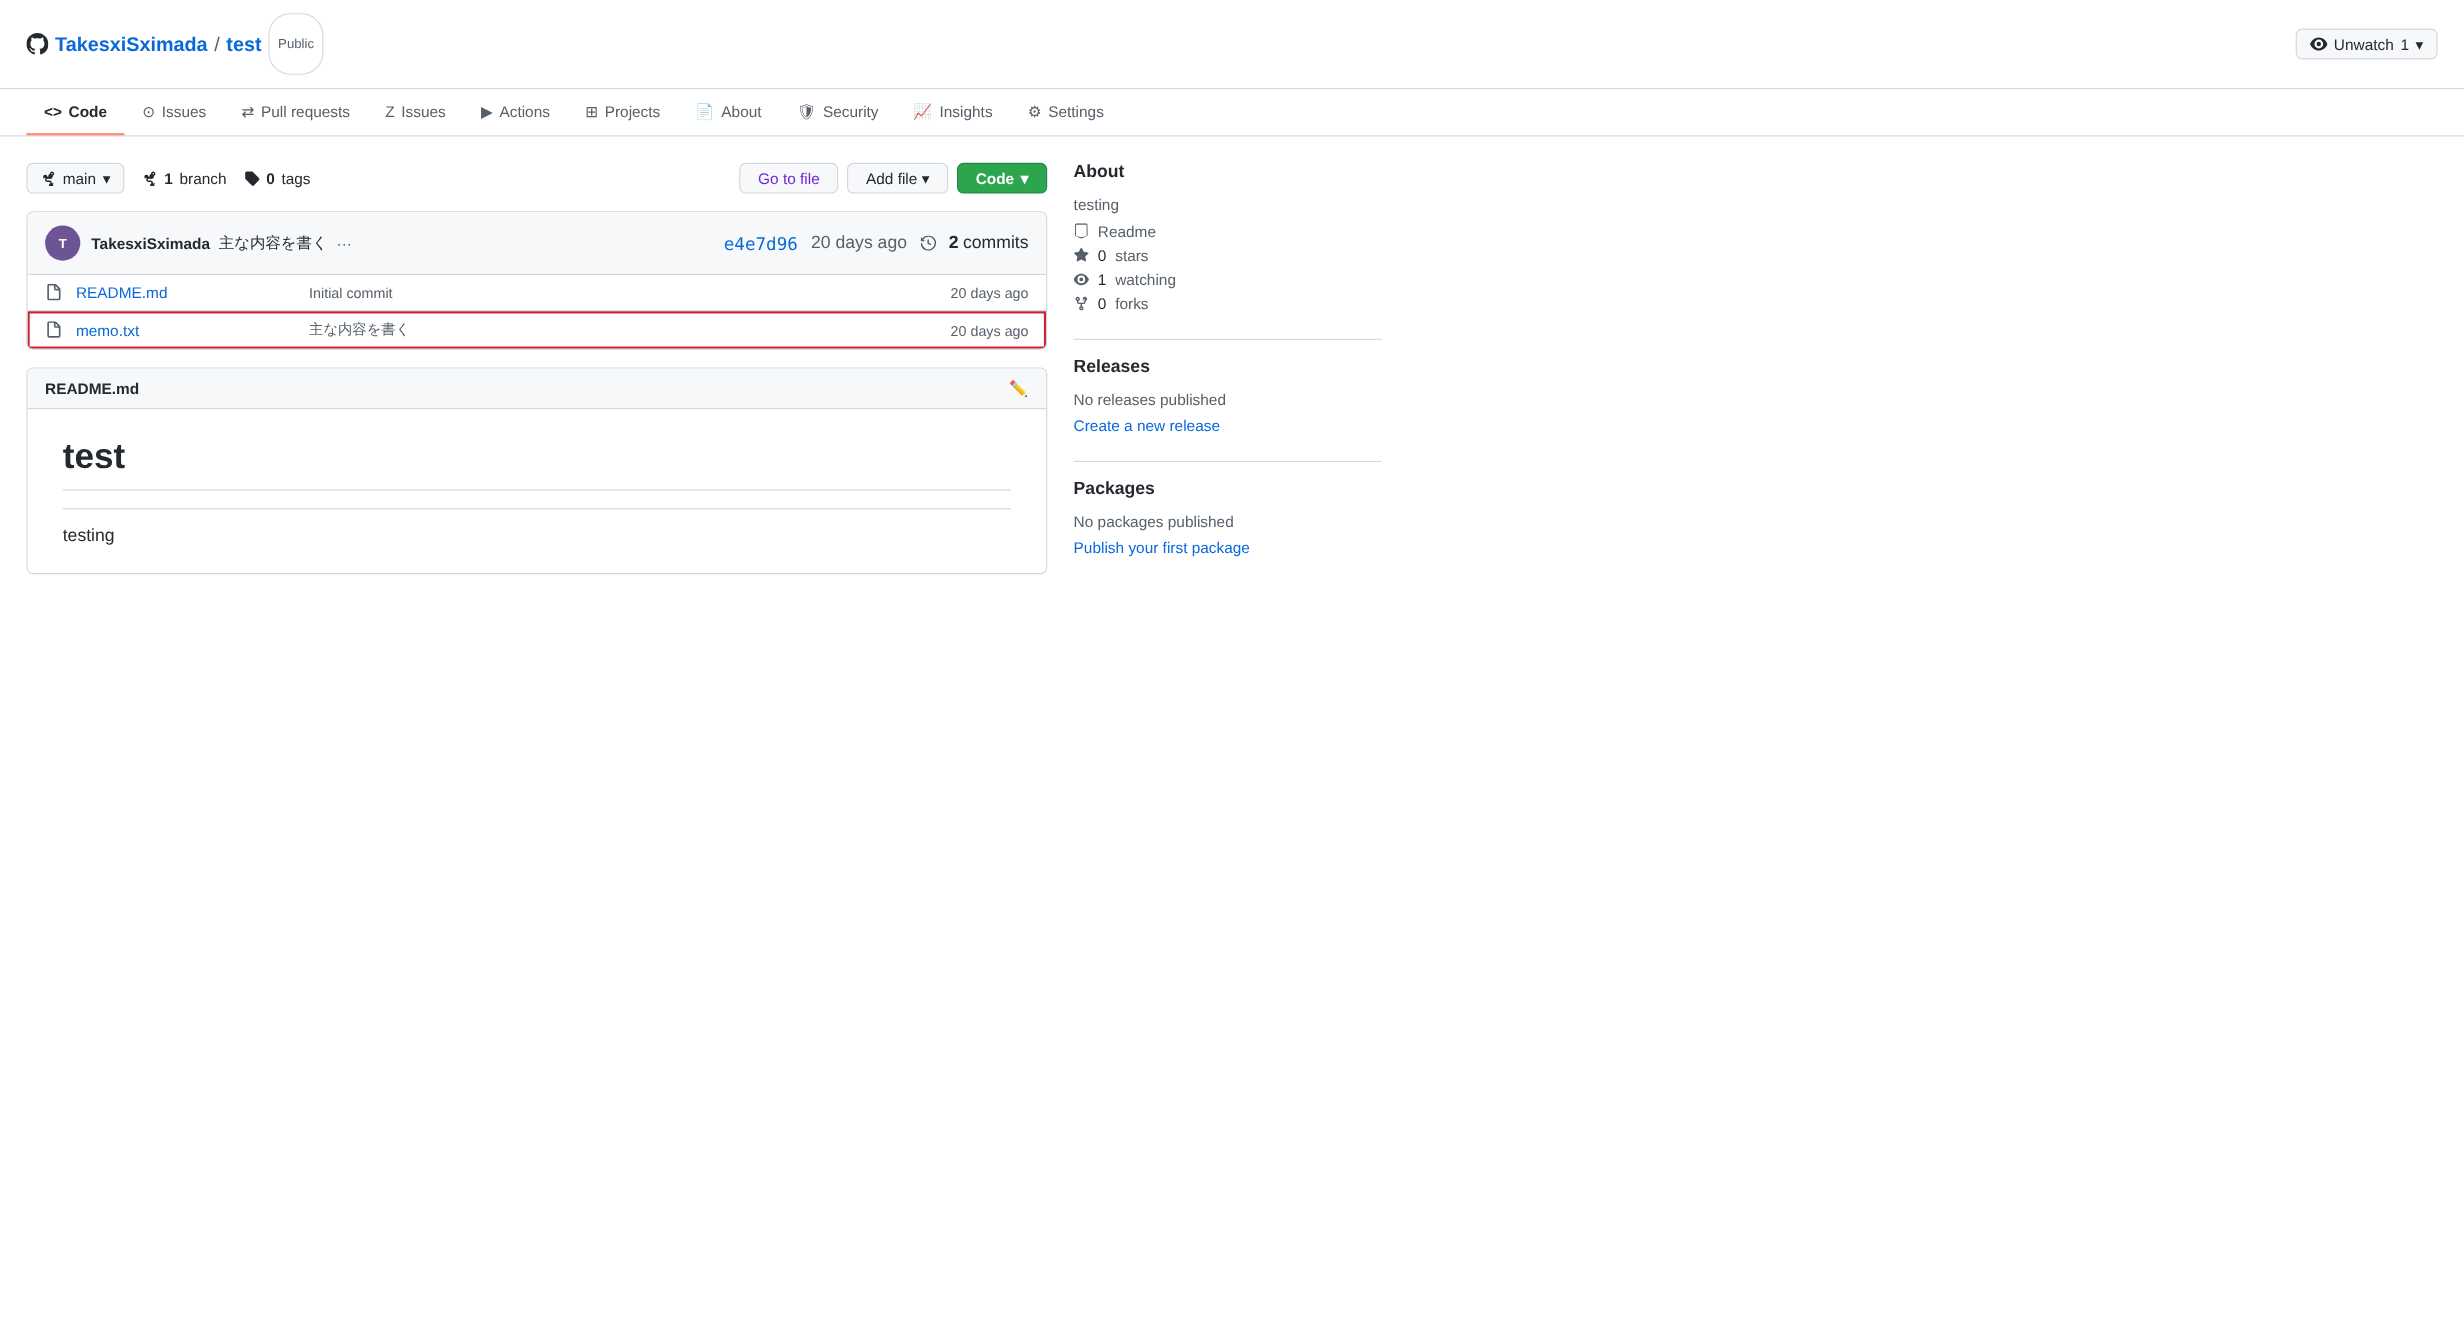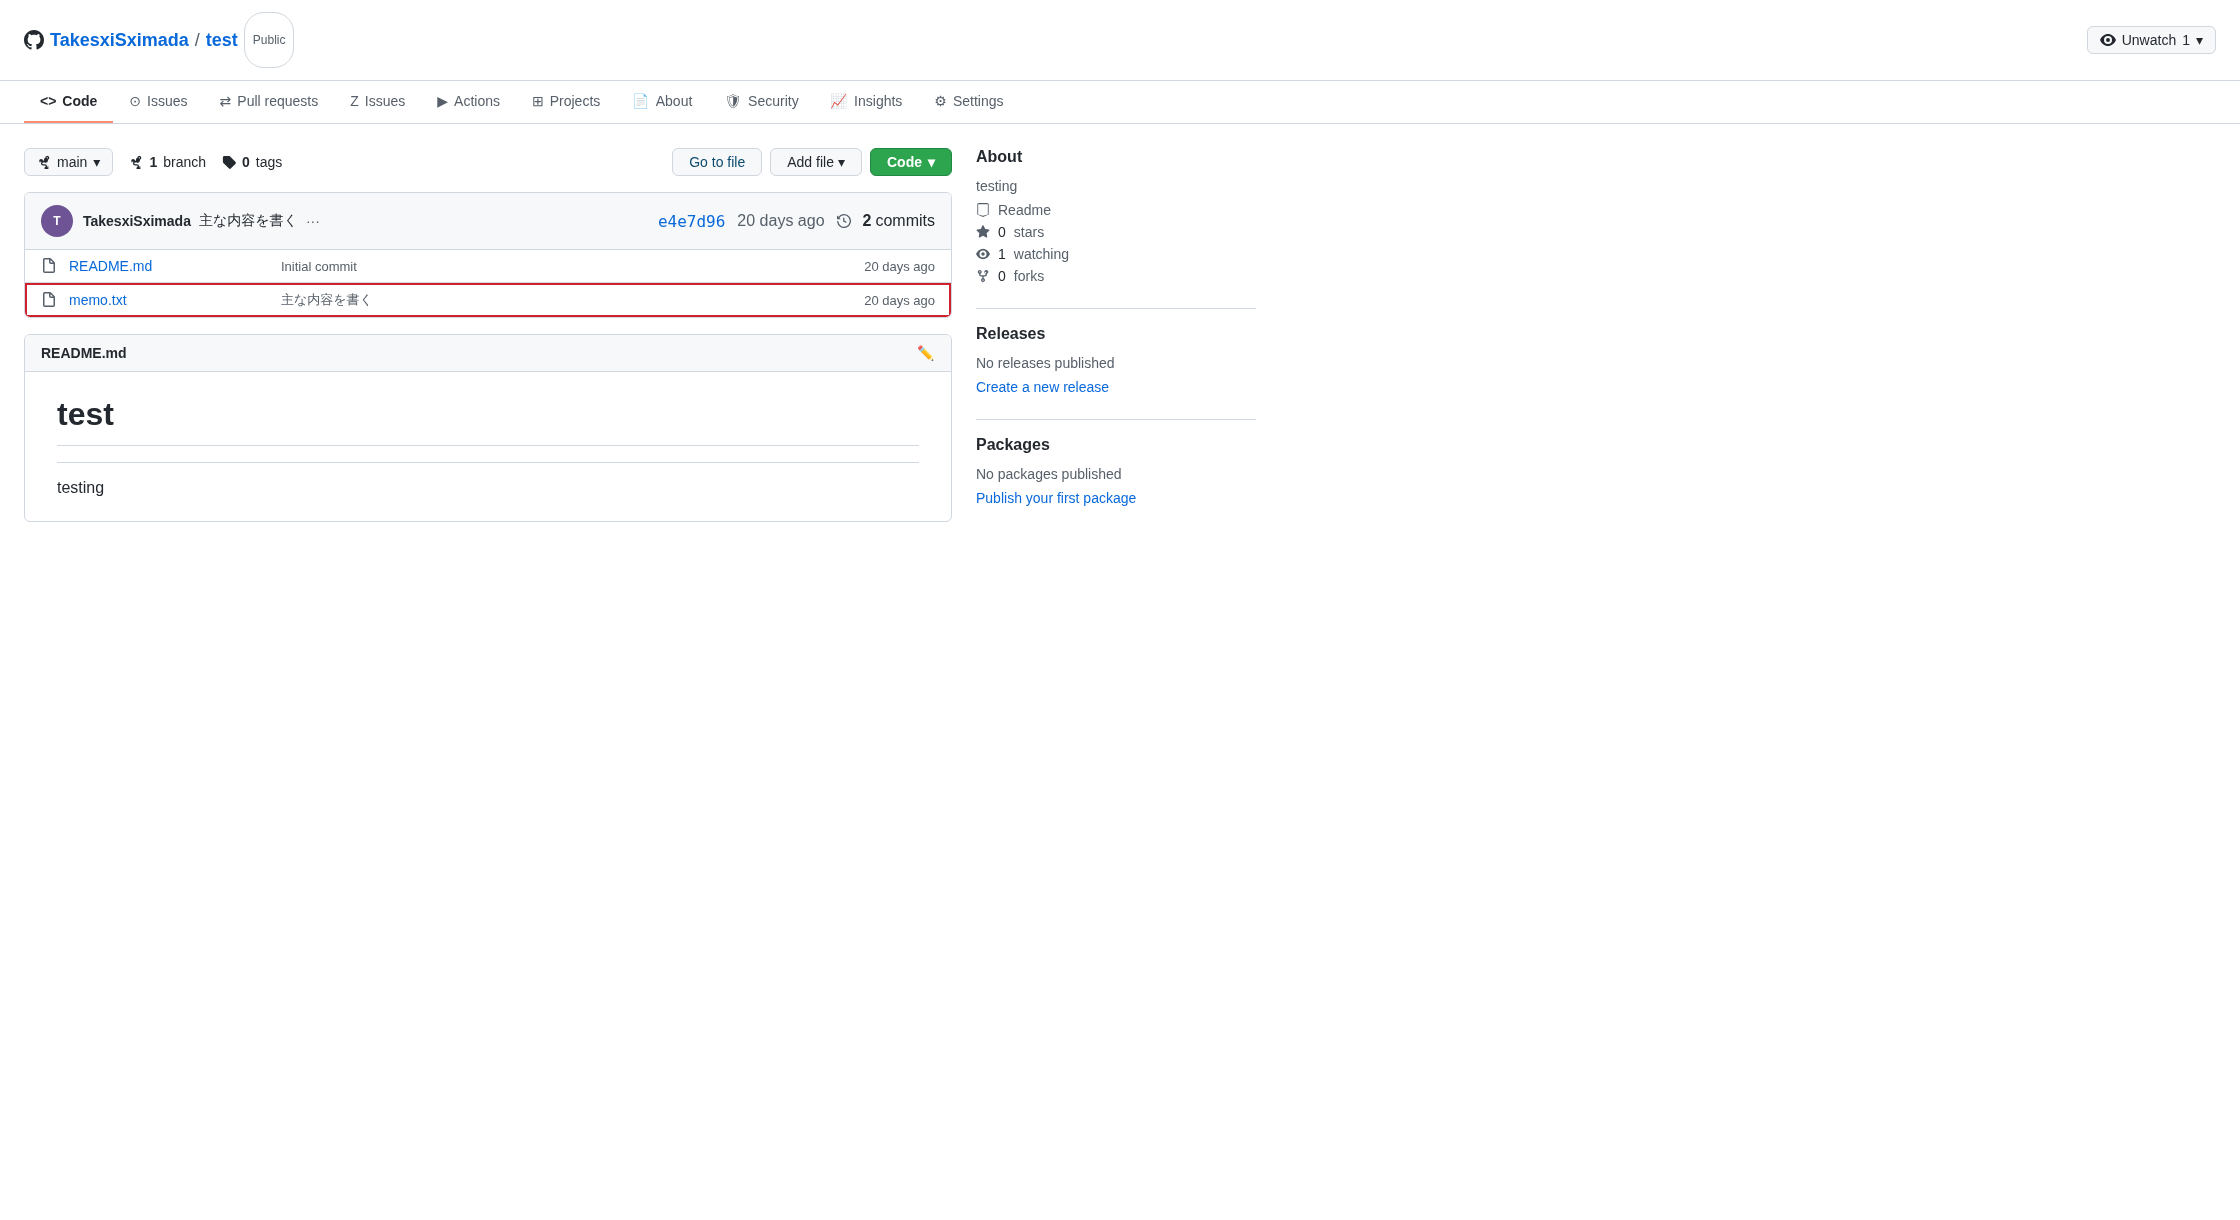--- a/index.html
+++ b/index.html
@@ -119,21 +119,21 @@
       cursor: pointer;
     }
     .branch-right { display: flex; align-items: center; gap: 8px; }
     .go-to-file-btn {
       border: 1px solid #d0d7de;
       border-radius: 6px;
       padding: 5px 16px;
       font-size: 14px;
       background: #f6f8fa;
       cursor: pointer;
-      color: #0c4a6e;
+      color: #6d28d9;
     }
     .add-file-btn {
       display: flex;
       align-items: center;
       gap: 4px;
       border: 1px solid #d0d7de;
       border-radius: 6px;
       padding: 5px 16px;
       font-size: 14px;
       background: #f6f8fa;

